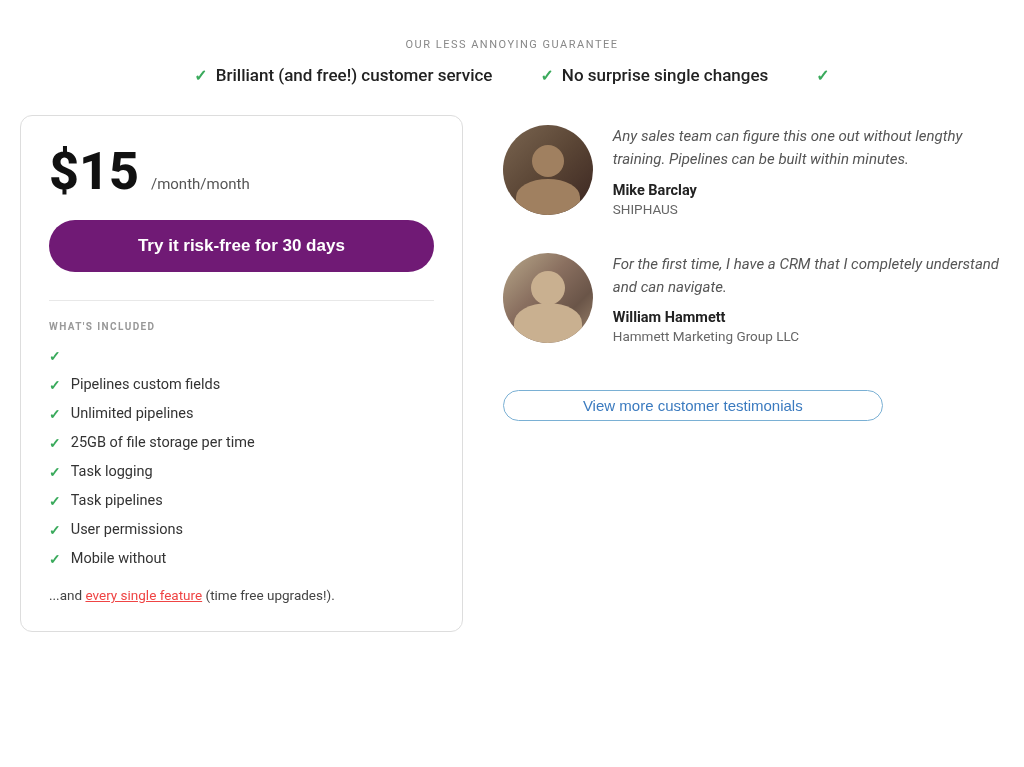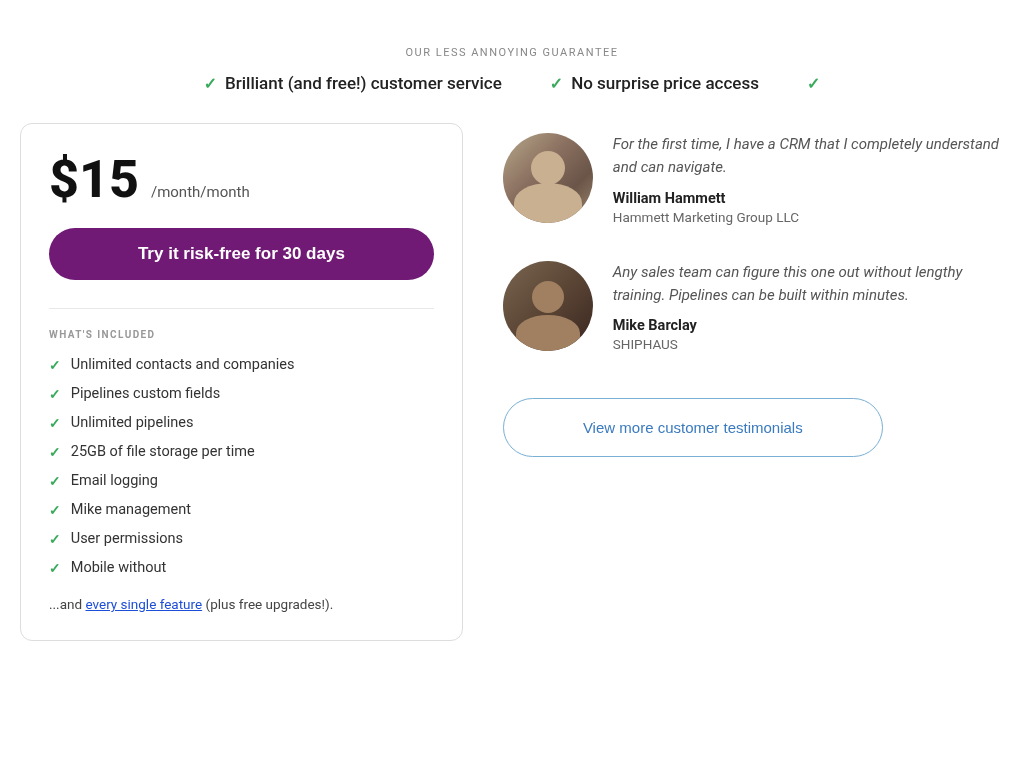--- a/index.html
+++ b/index.html
@@ -6,21 +6,21 @@
     body {
       font-family: -apple-system, BlinkMacSystemFont, 'Segoe UI', Roboto, Helvetica, Arial, sans-serif;
       background: #fff;
       color: #333;
       min-height: 767px;
       padding: 0;
     }
 
     .page-wrapper {
       max-width: 1024px;
-      margin: 16px auto;
+      margin: 8px auto;
       padding: 30px 20px 40px;
     }
 
     
     .guarantee-section {
       text-align: center;
       margin-bottom: 30px;
     }
     .guarantee-label {
       font-size: 11px;
@@ -133,21 +133,21 @@
       font-size: 14px;
       font-weight: 700;
       flex-shrink: 0;
     }
 
     .footnote {
       font-size: 13.5px;
       color: #444;
     }
     .footnote a {
-      color: #1d4ed8;
+      color: #ef4444;
       text-decoration: underline;
     }
 
     
     .testimonials-section {
       flex: 1;
       display: flex;
       flex-direction: column;
       gap: 36px;
       padding-top: 10px;
@@ -244,21 +244,21 @@
     }
     .testimonial-company {
       font-size: 13.5px;
       color: #666;
     }
 
     .view-more-btn {
       display: inline-block;
       border: 1.5px solid #7ab0d4;
       border-radius: 50px;
-      padding: 20px 32px;
+      padding: 6px 32px;
       font-size: 15px;
       color: #3a7abf;
       background: #fff;
       cursor: pointer;
       text-align: center;
       margin-top: 10px;
       width: 100%;
       max-width: 380px;
       font-weight: 400;
     }
@@ -272,21 +272,21 @@
     <div class="guarantee-label">OUR LESS ANNOYING GUARANTEE</div>
     <div class="guarantee-items">
 
       <div class="guarantee-item">
         <span class="check-icon">✓</span>
         <span>Brilliant (and free!) customer service</span>
       </div>
 
       <div class="guarantee-item">
         <span class="check-icon">✓</span>
-        <span>No surprise price access</span>
+        <span>No surprise single changes</span>
       </div>
 
       <div class="guarantee-item">
         <span class="check-icon">✓</span>
       </div>
 
     </div>
   </div>
 
   <div class="main-content">
@@ -299,75 +299,74 @@
 
       <button class="cta-button">Try it risk-free for 30 days</button>
 
       <hr class="divider">
 
       <div class="whats-included-label">WHAT'S INCLUDED</div>
 
       <ul class="features-list">
         <li>
           <span class="feature-check">✓</span>
-          <span>Unlimited contacts and companies</span>
         </li>
         <li>
           <span class="feature-check">✓</span>
           <span>Pipelines custom fields</span>
         </li>
         <li>
           <span class="feature-check">✓</span>
           <span>Unlimited pipelines</span>
         </li>
         <li>
           <span class="feature-check">✓</span>
           <span>25GB of file storage per time</span>
         </li>
         <li>
           <span class="feature-check">✓</span>
-          <span>Email logging</span>
-        </li>
-        <li>
-          <span class="feature-check">✓</span>
-          <span>Mike management</span>
+          <span>Task logging</span>
+        </li>
+        <li>
+          <span class="feature-check">✓</span>
+          <span>Task pipelines</span>
         </li>
         <li>
           <span class="feature-check">✓</span>
           <span>User permissions</span>
         </li>
         <li>
           <span class="feature-check">✓</span>
           <span>Mobile without</span>
         </li>
       </ul>
 
       <div class="footnote">
-        <span>...and </span><a href="#">every single feature</a><span> (plus free upgrades!).</span>
+        <span>...and </span><a href="#">every single feature</a><span> (time free upgrades!).</span>
       </div>
     </div>
 
     <div class="testimonials-section">
+
+      <div class="testimonial">
+        <div class="avatar avatar-mike"></div>
+        <div class="testimonial-body">
+          <div class="testimonial-quote">Any sales team can figure this one out without lengthy training. Pipelines can be built within minutes.</div>
+          <div class="testimonial-name">Mike Barclay</div>
+          <div class="testimonial-company">SHIPHAUS</div>
+        </div>
+      </div>
 
       <div class="testimonial">
         <div class="avatar avatar-william"></div>
         <div class="testimonial-body">
           <div class="testimonial-quote">For the first time, I have a CRM that I completely understand and can navigate.</div>
           <div class="testimonial-name">William Hammett</div>
           <div class="testimonial-company">Hammett Marketing Group LLC</div>
         </div>
       </div>
 
-      <div class="testimonial">
-        <div class="avatar avatar-mike"></div>
-        <div class="testimonial-body">
-          <div class="testimonial-quote">Any sales team can figure this one out without lengthy training. Pipelines can be built within minutes.</div>
-          <div class="testimonial-name">Mike Barclay</div>
-          <div class="testimonial-company">SHIPHAUS</div>
-        </div>
-      </div>
-
       <button class="view-more-btn">View more customer testimonials</button>
 
     </div>
   </div>
 
 </div>
 
 </body></html>

